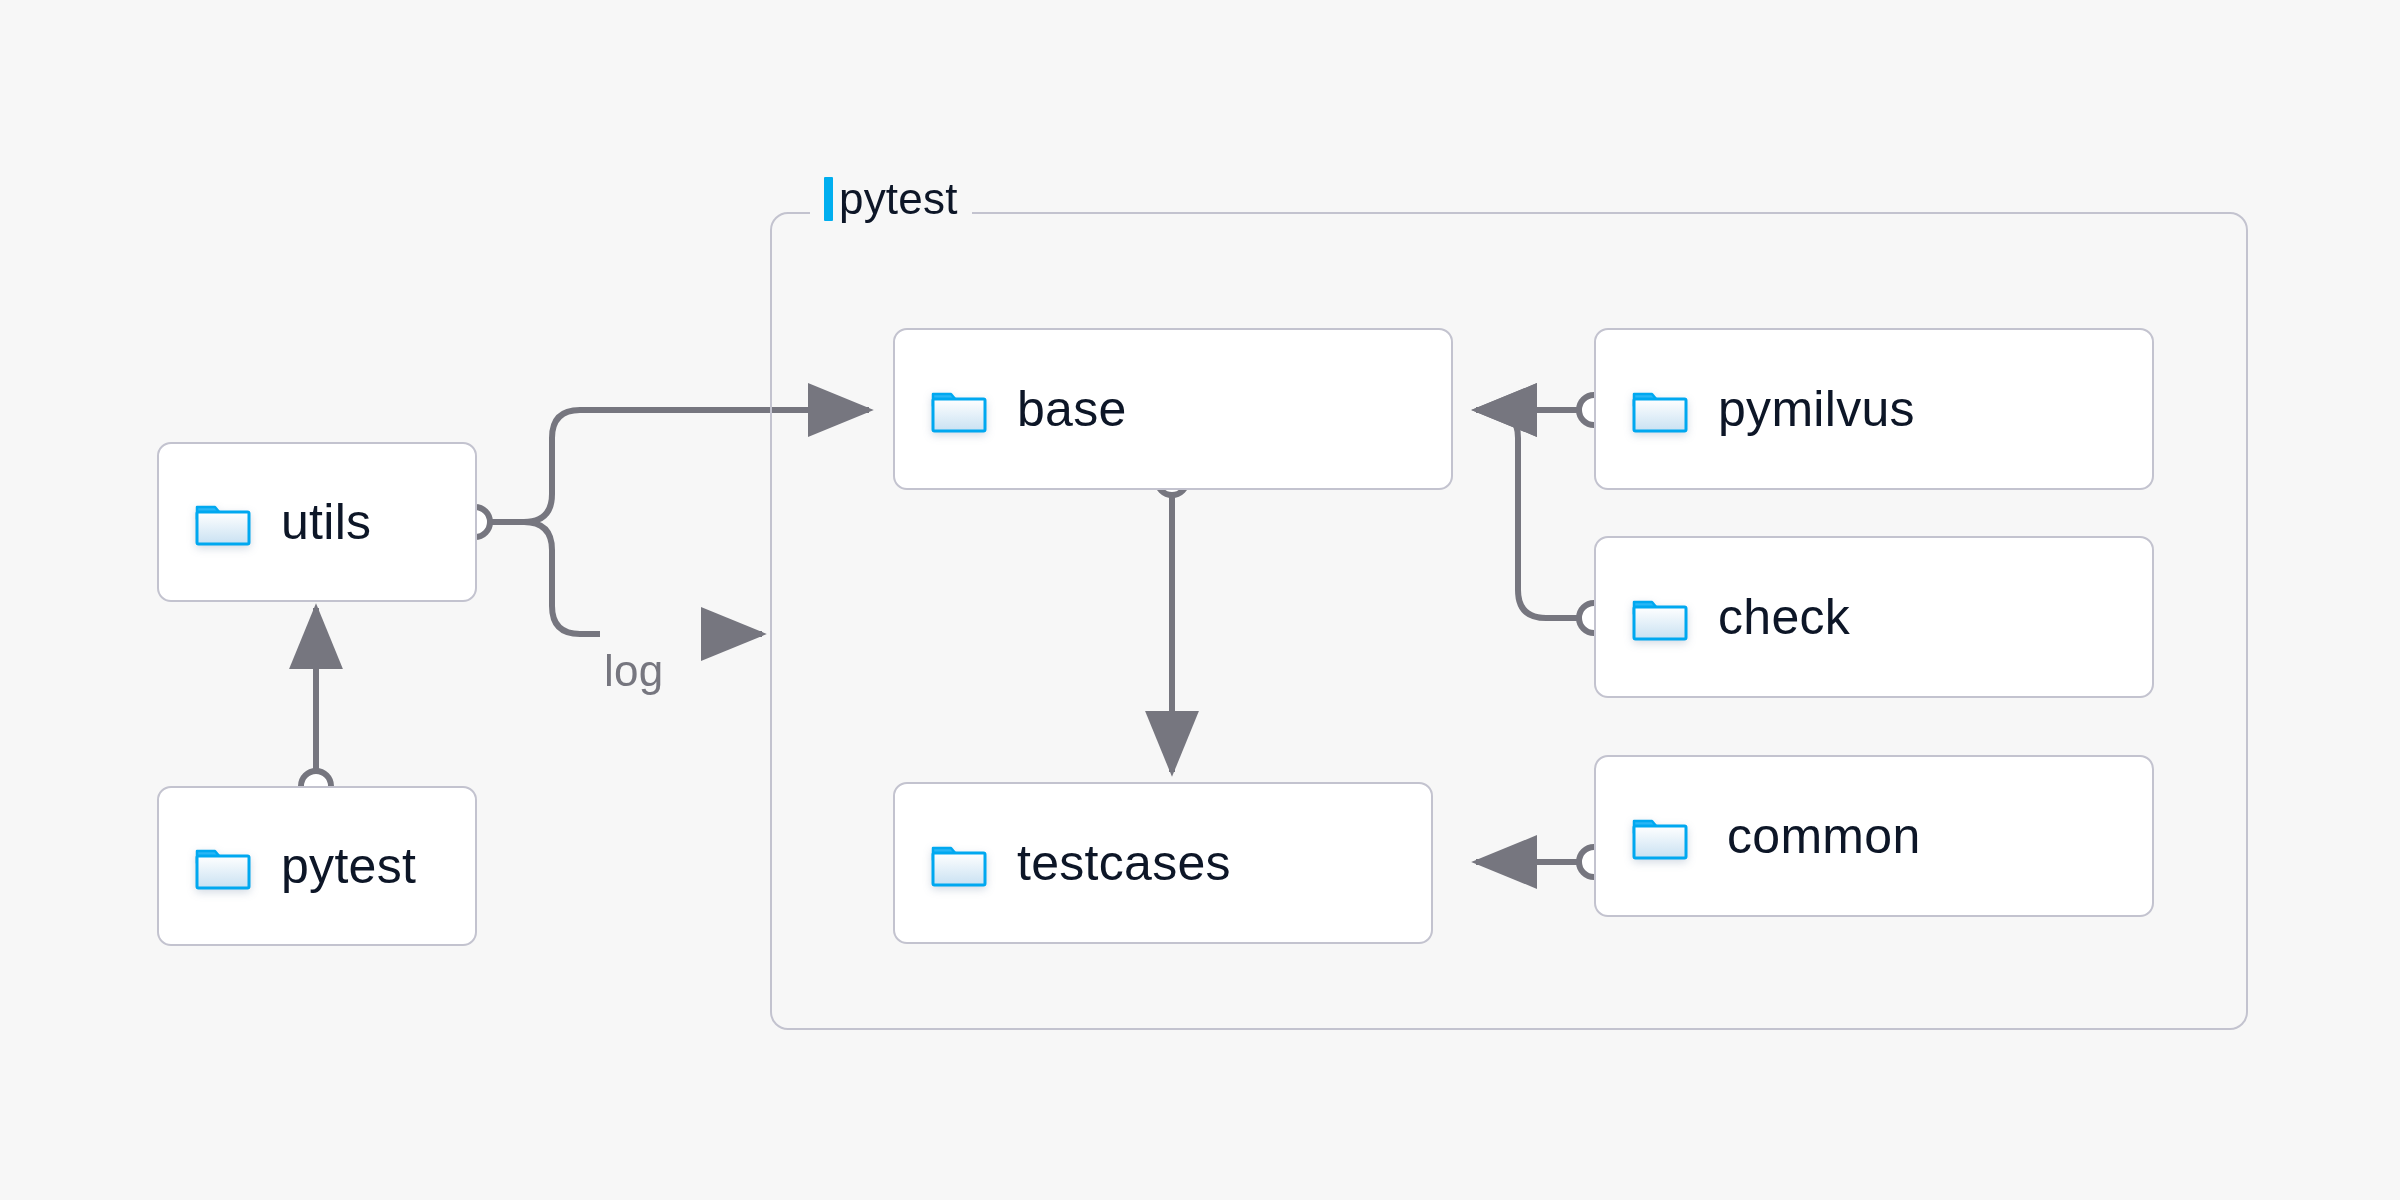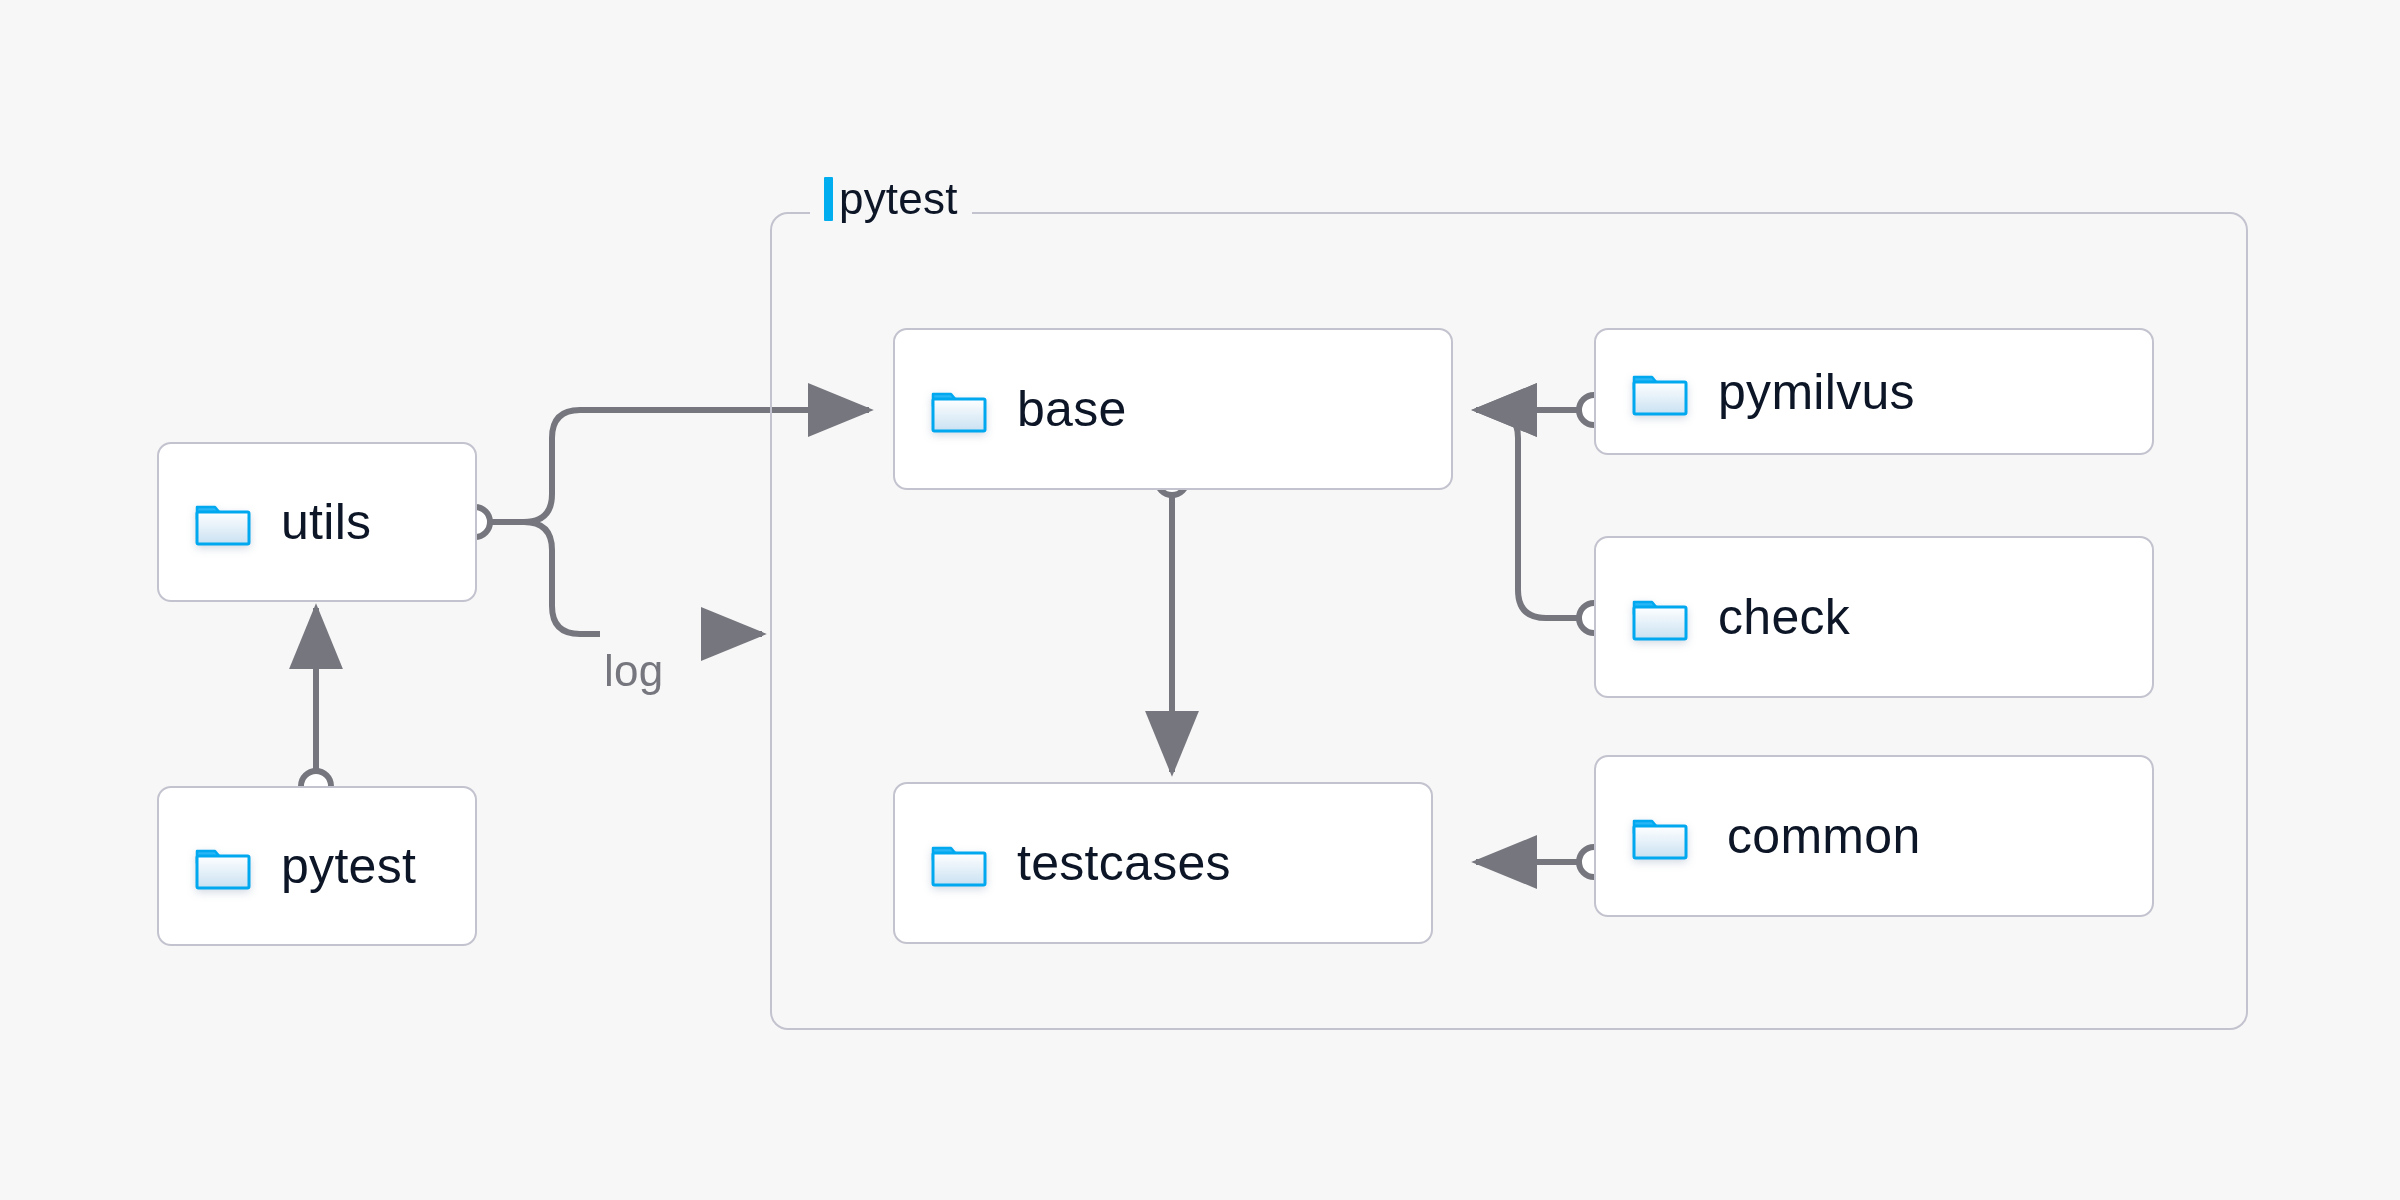--- a/index.html
+++ b/index.html
@@ -187,21 +187,21 @@
   <div class="node" style="left:893px; top:782px; width:540px; height:162px;">
     <span class="folder-icon">
       <svg viewBox="0 0 56 48" width="56" height="48" xmlns="http://www.w3.org/2000/svg">
         <path d="M2,9 h18 l5,6 h9 v6 h-32 z" fill="#29b6f6" stroke="#00a8f0" stroke-width="2.5" stroke-linejoin="round"></path>
         <rect x="2" y="14" width="52" height="32" rx="1.5" fill="url(#folderGrad)" stroke="#00a8f0" stroke-width="3"></rect>
       </svg>
     </span>
     <span class="node-label">testcases</span>
   </div>
 
-  <div class="node" style="left:1594px; top:328px; width:560px; height:127px;">
+  <div class="node" style="left:1594px; top:328px; width:560px; height:162px;">
     <span class="folder-icon">
       <svg viewBox="0 0 56 48" width="56" height="48" xmlns="http://www.w3.org/2000/svg">
         <path d="M2,9 h18 l5,6 h9 v6 h-32 z" fill="#29b6f6" stroke="#00a8f0" stroke-width="2.5" stroke-linejoin="round"></path>
         <rect x="2" y="14" width="52" height="32" rx="1.5" fill="url(#folderGrad)" stroke="#00a8f0" stroke-width="3"></rect>
       </svg>
     </span>
     <span class="node-label">pymilvus</span>
   </div>
 
   <div class="node" style="left:1594px; top:536px; width:560px; height:162px;">

